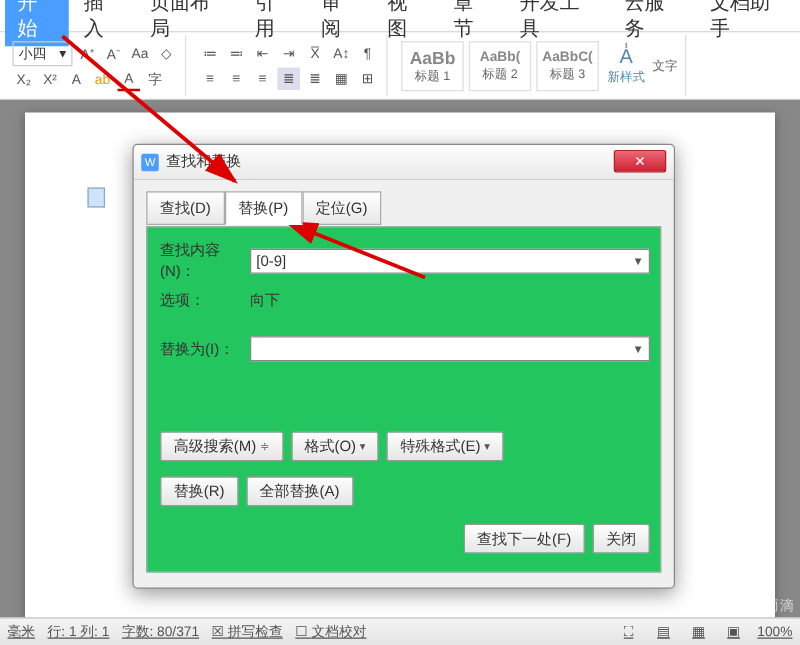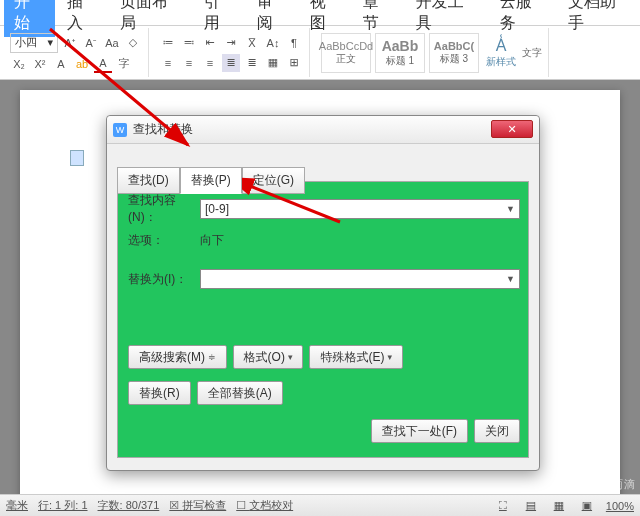--- a/index.html
+++ b/index.html
@@ -17,21 +17,21 @@
 .fontsize-sel { width: 48px; height: 20px; border: 1px solid #ccc; padding: 0 4px; font-size: 11px; display: flex; align-items: center; justify-content: space-between; }
 .doc-area { position: absolute; top: 80px; left: 0; right: 0; bottom: 22px; background: #888; overflow: hidden; }
 .page { position: absolute; left: 20px; top: 10px; width: 600px; height: 700px; background: #fff; box-shadow: 0 2px 8px rgba(0,0,0,0.3); }
 .page-mark { position: absolute; left: 50px; top: 60px; width: 14px; height: 16px; background: #cfe3ff; border: 1px solid #8ab; }
 .dialog { position: absolute; left: 106px; top: 115px; width: 434px; background: #f0f0f0; border: 1px solid #888; border-radius: 4px; box-shadow: 0 4px 16px rgba(0,0,0,0.4); }
 .dlg-title { height: 28px; background: linear-gradient(#fdfdfd,#eaeaea); border-bottom: 1px solid #ccc; display: flex; align-items: center; padding: 0 6px; font-size: 12px; position: relative; border-radius: 4px 4px 0 0; }
 .dlg-title .ico { width: 14px; height: 14px; background: #4a9eff; border-radius: 2px; margin-right: 6px; display: inline-flex; align-items: center; justify-content: center; color: #fff; font-size: 9px; }
 .dlg-close { position: absolute; right: 6px; top: 4px; width: 42px; height: 18px; background: linear-gradient(#e67,#c23); border-radius: 2px; color: #fff; display: flex; align-items: center; justify-content: center; font-size: 11px; border: 1px solid #a22; }
 .dlg-body { padding: 8px 10px 12px 10px; }
 .dlg-tabs { display: flex; gap: 0; margin-bottom: 2px; }
-.dlg-tab { padding: 4px 10px; border: 1px solid #aaa; background: linear-gradient(#fff,#e8e8e8); font-size: 12px; position: relative; top: 15px; }
+.dlg-tab { padding: 4px 10px; border: 1px solid #aaa; background: linear-gradient(#fff,#e8e8e8); font-size: 12px; position: relative; top: 1px; }
 .dlg-tab.active { background: #fff; border-bottom: 1px solid #fff; z-index: 2; }
 .dlg-tabpanel { border: 1px solid #aaa; background: #22c55e; padding: 10px 8px 14px 10px; }
 .form-row { display: flex; align-items: center; margin-bottom: 6px; }
 .form-label { width: 72px; font-size: 12px; }
 .form-input { flex: 1; height: 20px; border: 1px solid #888; padding: 0 4px; font-size: 12px; display: flex; align-items: center; justify-content: space-between; background: #fff; }
 .form-input .caret { font-size: 9px; color: #555; }
 .dlg-buttons-row { display: flex; gap: 6px; margin-top: 8px; }
 .wbtn { height: 24px; padding: 0 10px; border: 1px solid #999; background: linear-gradient(#fdfdfd,#e6e6e6); border-radius: 2px; font-size: 12px; display: inline-flex; align-items: center; gap: 3px; cursor: pointer; }
 .wbtn .caret { font-size: 9px; color: #555; }
 .dlg-footer { display: flex; justify-content: flex-end; gap: 6px; margin-top: 14px; }
@@ -92,26 +92,26 @@
       <span class="ribbon-btn">≡</span>
       <span class="ribbon-btn">≡</span>
       <span class="ribbon-btn" style="background:#dde">≣</span>
       <span class="ribbon-btn">≣</span>
       <span class="ribbon-btn">▦</span>
       <span class="ribbon-btn">⊞</span>
     </div>
   </div>
   <div class="ribbon-group" style="flex-direction:row;align-items:center">
     <div class="style-box">
-        <span class="preview">AaBbCcDd</span>
-        <span class="name">正文</span>
-      </div>
-    <div class="style-box">
         <span class="preview" style="font-weight:bold;font-size:14px">AaBb</span>
         <span class="name">标题 1</span>
+      </div>
+    <div class="style-box">
+        <span class="preview" style="font-weight:bold">AaBb(</span>
+        <span class="name">标题 2</span>
       </div>
     <div class="style-box">
         <span class="preview" style="font-weight:bold">AaBbC(</span>
         <span class="name">标题 3</span>
       </div>
     <div style="display:flex;flex-direction:column;align-items:center;margin-left:4px;font-size:10px;color:#58a">
       <span style="font-size:16px">A̾</span>
         <span>新样式</span>
     </div>
     <div style="margin-left:4px;font-size:10px;color:#666">文字</div>

